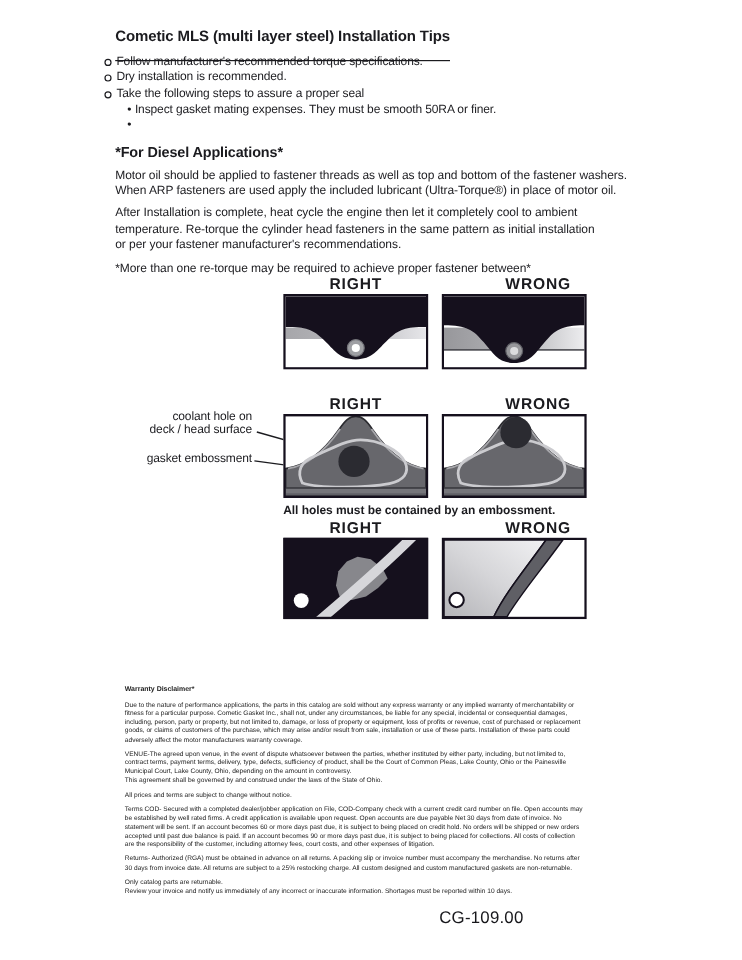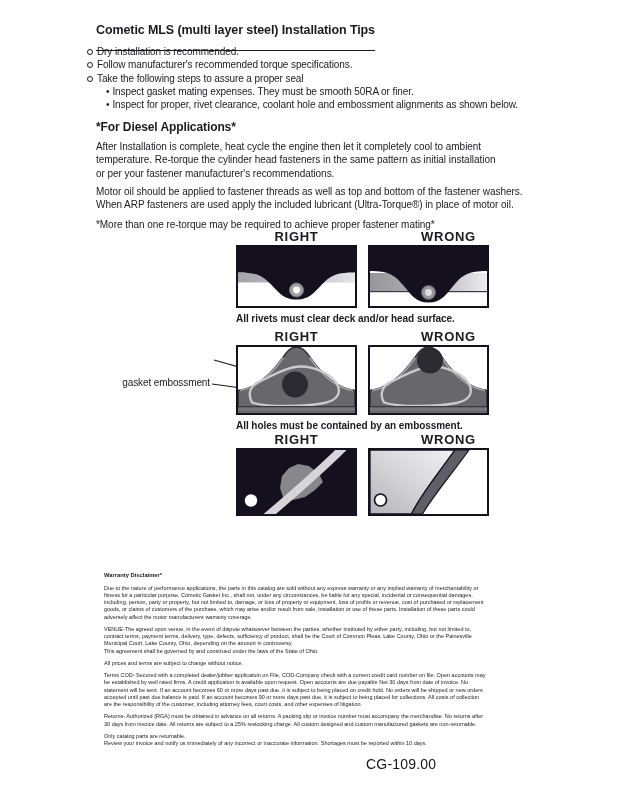--- a/index.html
+++ b/index.html
@@ -51,48 +51,47 @@
 </head>
 <body>
 
 <div class="page">
 
   <div class="title">Cometic MLS (multi layer steel) Installation Tips</div>
 
   <div class="bullets">
     <div class="b">
       <span class="mo"></span>
-      <span>Dry installation is recommended.</span>
+      <span>Follow manufacturer's recommended torque specifications.</span>
     </div>
     <div class="b">
       <span class="mo"></span>
-      <span>Follow manufacturer's recommended torque specifications.</span>
+      <span>Dry installation is recommended.</span>
     </div>
     <div class="b">
       <span class="mo"></span>
       <span>Take the following steps to assure a proper seal</span>
     </div>
     <div class="b sub">
       <span class="md">•</span>
       <span>Inspect gasket mating expenses.  They must be smooth 50RA or finer.</span>
     </div>
     <div class="b sub">
       <span class="md">•</span>
-      <span>Inspect for proper, rivet clearance, coolant hole and embossment alignments as shown below.</span>
     </div>
   </div>
 
   <div class="diesel">
     <h2>*For Diesel Applications*</h2>
+    <p>Motor oil should be applied to fastener threads as well as top and bottom of the fastener washers.
+When ARP fasteners are used apply the included lubricant (Ultra-Torque®) in place of motor oil.</p>
     <p>After Installation is complete, heat cycle the engine then let it completely cool to ambient
 temperature. Re-torque the cylinder head fasteners in the same pattern as initial installation
 or per your fastener manufacturer's recommendations.</p>
-    <p>Motor oil should be applied to fastener threads as well as top and bottom of the fastener washers.
-When ARP fasteners are used apply the included lubricant (Ultra-Torque®) in place of motor oil.</p>
-    <p class="note">*More than one re-torque may be required to achieve proper fastener mating*</p>
+    <p class="note">*More than one re-torque may be required to achieve proper fastener between*</p>
   </div>
 
   <div class="dgrow" style="top:229px">
     <div class="labels">
       <span>RIGHT</span>
       <span>WRONG</span>
     </div>
     <div class="boxes">
       <svg width="121" height="63" viewBox="0 0 121 63">
         <defs>
@@ -119,23 +118,24 @@
         </defs>
         <rect x="0" y="0" width="121" height="63" fill="#ffffff"></rect>
         <rect x="2" y="28" width="117" height="18.5" fill="url(#g-strip2)"></rect>
         <rect x="2" y="46" width="117" height="1.2" fill="#3a3a40"></rect>
         <path d="M2 2 H119 V26 C100 26 94.5 30 86 40 C77.5 50 73.5 57.5 60.5 57.5 C47.5 57.5 43.5 50 35 40 C26.5 30 21 26 2 26 Z" fill="#15101d"></path>
         <circle cx="60.5" cy="47.5" r="7" fill="#97979b" stroke="#5e5e64" stroke-width="1"></circle>
         <circle cx="60.5" cy="47.5" r="3.4" fill="#dcdcde"></circle>
         <rect x="1" y="1" width="119" height="61" fill="none" stroke="#15101d" stroke-width="2"></rect>
       </svg>
     </div>
-    <div class="caption">All rivets must clear deck and/or head surface.</div>
-  </div>
-
+  </div>
+
+  <div class="side-label" id="lbl-coolant">coolant hole on
+deck / head surface</div>
   <div class="side-label" id="lbl-emboss">gasket embossment</div>
   <svg class="leader-svg" width="260" height="80" viewBox="0 0 260 80">
     <line x1="104" y1="20" x2="178" y2="41" stroke="#1b1b1f" stroke-width="1.1"></line>
     <line x1="102" y1="44" x2="153" y2="51" stroke="#1b1b1f" stroke-width="1.1"></line>
   </svg>
 
   <div class="dgrow" style="top:329px">
     <div class="labels">
       <span>RIGHT</span>
       <span>WRONG</span>

